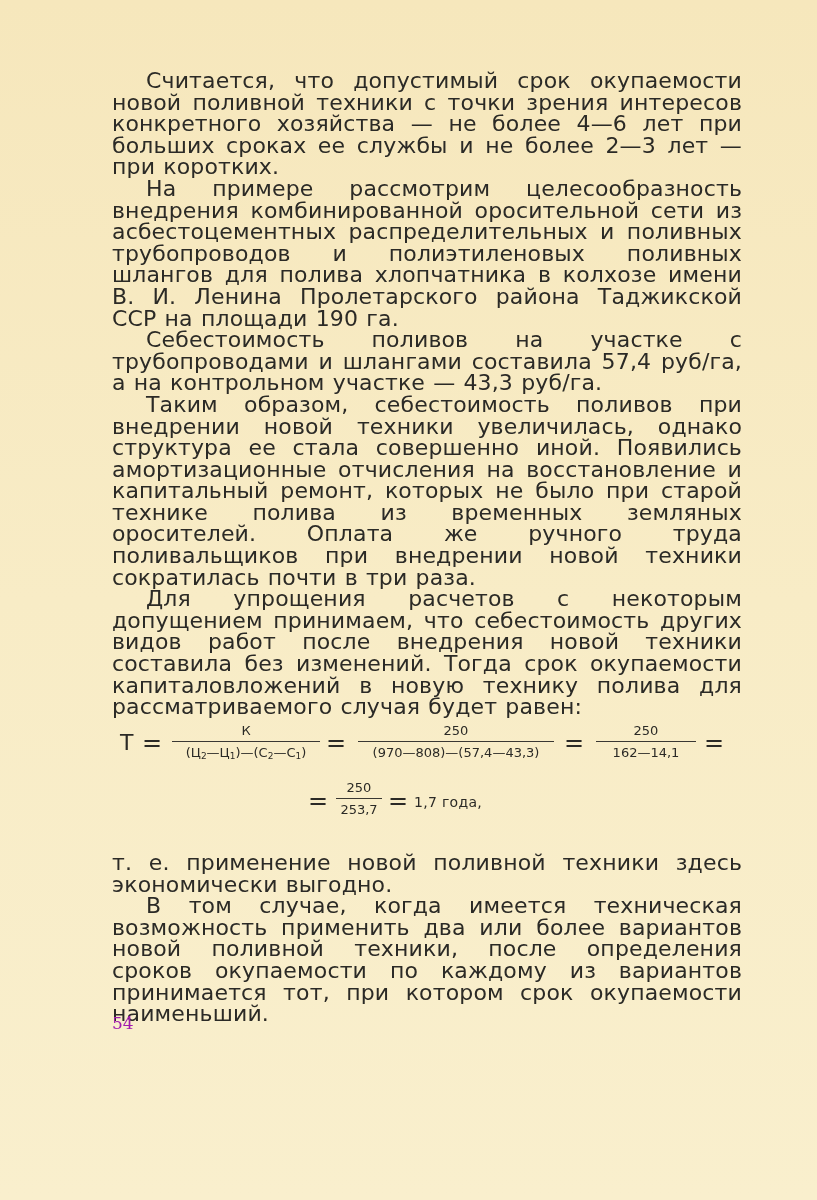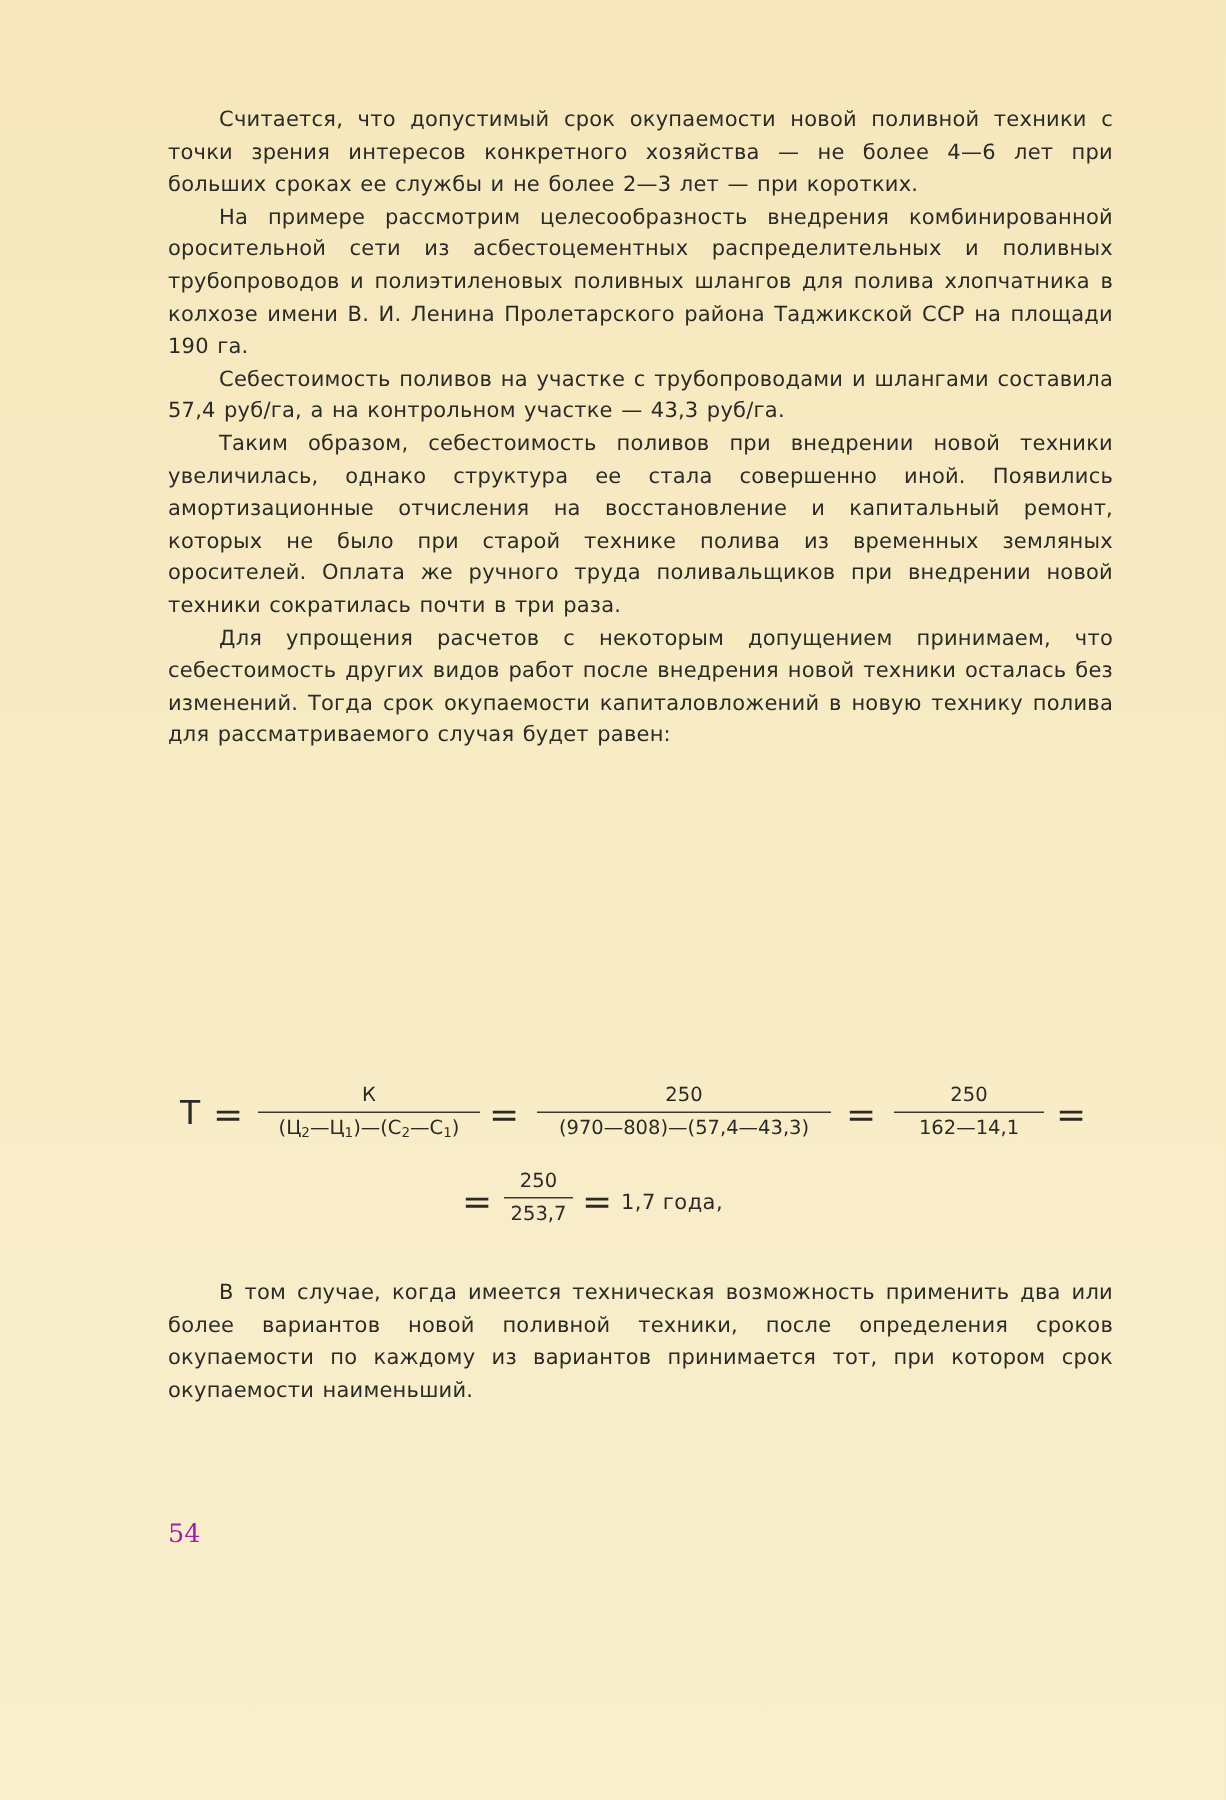--- a/index.html
+++ b/index.html
@@ -16,21 +16,21 @@
       font-family: "DejaVu Sans", sans-serif;
       color: #2b2a26;
     }
     .page {
       position: absolute;
       left: 112px;
       top: 70px;
       width: 630px;
     }
     .para {
-      font-size: 14px;
+      font-size: 22px;
       line-height: 21.6px;
       text-align: justify;
       margin: 0;
       letter-spacing: 0.15px;
       word-spacing: 1px;
     }
     .para.indent {
       text-indent: 34px;
     }
 
@@ -94,21 +94,21 @@
     }
   </style>
 </head>
 <body>
 
 <div class="page">
   <p class="para indent">Считается, что допустимый срок окупаемости новой поливной техники с точки зрения интересов конкретного хозяйства — не более 4—6 лет при больших сроках ее службы и не более 2—3 лет — при коротких.</p>
   <p class="para indent">На примере рассмотрим целесообразность внедрения комбинированной оросительной сети из асбестоцементных распределительных и поливных трубопроводов и полиэтиленовых поливных шлангов для полива хлопчатника в колхозе имени В. И. Ленина Пролетарского района Таджикской ССР на площади 190 га.</p>
   <p class="para indent">Себестоимость поливов на участке с трубопроводами и шлангами составила 57,4 руб/га, а на контрольном участке — 43,3 руб/га.</p>
   <p class="para indent">Таким образом, себестоимость поливов при внедрении новой техники увеличилась, однако структура ее стала совершенно иной. Появились амортизационные отчисления на восстановление и капитальный ремонт, которых не было при старой технике полива из временных земляных оросителей. Оплата же ручного труда поливальщиков при внедрении новой техники сократилась почти в три раза.</p>
-  <p class="para indent">Для упрощения расчетов с некоторым допущением принимаем, что себестоимость других видов работ после внедрения новой техники осталась без изменений. Тогда срок окупаемости капиталовложений в новую технику полива для рассматриваемого случая будет равен:</p>
+  <p class="para indent">Для упрощения расчетов с некоторым допущением принимаем, что себестоимость других видов работ после внедрения новой техники составила без изменений. Тогда срок окупаемости капиталовложений в новую технику полива для рассматриваемого случая будет равен:</p>
 </div>
 
 <div class="formula row1">
   <span class="f-item big" style="left:8px; top:14px;">T</span>
   <span class="f-item eq" style="left:30px; top:13px;">=</span>
   <div class="frac" style="left:60px; top:6px; width:148px;">
     <div class="num">К</div>
     <div class="den"><span>(Ц</span><span class="sub">2</span><span>—Ц</span><span class="sub">1</span><span>)—(С</span><span class="sub">2</span><span>—С</span><span class="sub">1</span><span>)</span></div>
   </div>
   <span class="f-item eq" style="left:214px; top:13px;">=</span>
@@ -128,16 +128,17 @@
   <span class="f-item eq" style="left:196px; top:10px;">=</span>
   <div class="frac" style="left:224px; top:2px; width:46px;">
     <div class="num">250</div>
     <div class="den">253,7</div>
   </div>
   <span class="f-item eq" style="left:276px; top:10px;">=</span>
   <span class="f-item result" style="left:302px; top:13px;">1,7 года,</span>
 </div>
 
 <div class="after">
+  <p class="para">т. е. применение новой поливной техники здесь экономически выгодно.</p>
   <p class="para indent">В том случае, когда имеется техническая возможность применить два или более вариантов новой поливной техники, после определения сроков окупаемости по каждому из вариантов принимается тот, при котором срок окупаемости наименьший.</p>
 </div>
 
 <div class="page-number">54</div>
 
 </body></html>

